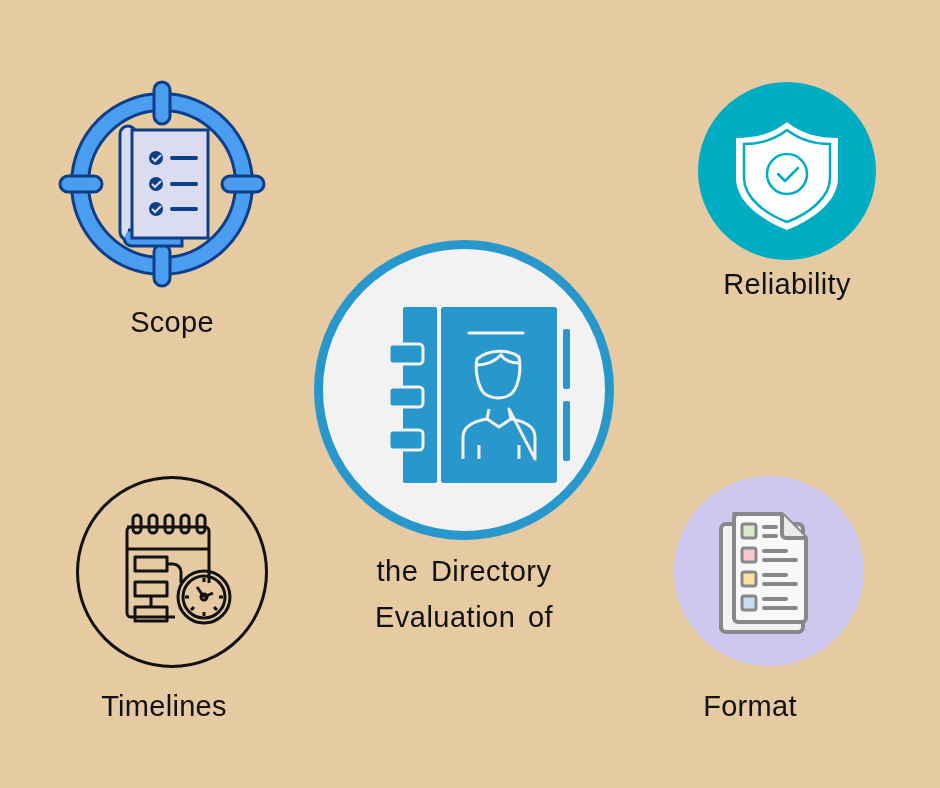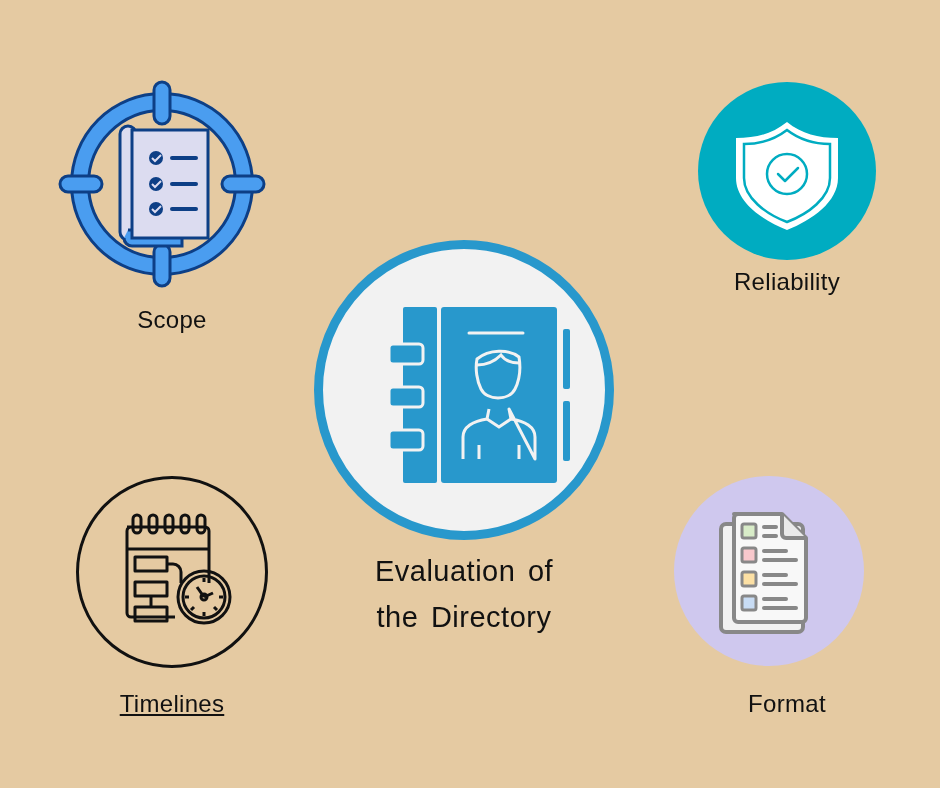--- a/index.html
+++ b/index.html
@@ -7,21 +7,21 @@
     width: 940px; height: 788px;
     background: #e5caa2;
     position: relative;
     overflow: hidden;
     font-family: "Liberation Sans", sans-serif;
   }
   .abs { position: absolute; }
   .label {
     position: absolute;
     color: #111;
-    font-size: 24px;
+    font-size: 29px;
     text-align: center;
     white-space: nowrap;
     letter-spacing: 0.3px;
   }
   .center-label {
     position: absolute;
     color: #111;
     font-size: 29px;
     text-align: center;
     line-height: 46px;
@@ -96,22 +96,22 @@
 
     <path d="M154 110 C166 100 186 100 196 108 C198 120 196 132 192 140 C186 152 164 152 158 140 C154 132 152 120 154 110 Z" fill="none" stroke="#f2f2f2" stroke-width="3"></path>
     <path d="M154 116 C164 116 172 112 178 106 C182 112 188 114 196 114" fill="none" stroke="#f2f2f2" stroke-width="3"></path>
     <path d="M140 210 V188 C140 178 150 172 164 170 L166 160 M186 160 L188 170 C202 172 212 178 212 188 V210 Z" fill="none" stroke="#f2f2f2" stroke-width="3" stroke-linejoin="round"></path>
     <path d="M164 170 L176 178 L188 170" fill="none" stroke="#f2f2f2" stroke-width="3"></path>
     <line x1="156" y1="196" x2="156" y2="210" stroke="#f2f2f2" stroke-width="3"></line>
     <line x1="196" y1="196" x2="196" y2="210" stroke="#f2f2f2" stroke-width="3"></line>
   </svg>
 </div>
 <div class="center-label" style="left:314px; top:548px; width:300px;">
+  <div>the Directory</div>
   <div>Evaluation of</div>
-  <div>the Directory</div>
 </div>
 
 <div class="abs" style="left:76px; top:476px; width:192px; height:192px; border-radius:50%; box-sizing:border-box; border:3px solid #111;">
   <svg width="186" height="186" viewBox="0 0 186 186">
     <g fill="none" stroke="#111" stroke-width="3" stroke-linejoin="round">
 
       <path d="M48 48 H126 a4 4 0 0 1 4 4 V104 M96 138 H52 a4 4 0 0 1 -4 -4 V52 a4 4 0 0 1 4 -4"></path>
       <line x1="48" y1="70" x2="130" y2="70"></line>
 
       <rect x="54" y="36" width="8" height="18" rx="4"></rect>
@@ -133,21 +133,21 @@
       <line x1="125" y1="118" x2="134" y2="114"></line>
       <line x1="125" y1="99" x2="125" y2="103"></line>
       <line x1="125" y1="133" x2="125" y2="137"></line>
       <line x1="106" y1="118" x2="110" y2="118"></line>
       <line x1="140" y1="118" x2="144" y2="118"></line>
       <line x1="112" y1="131" x2="115" y2="128"></line>
       <line x1="138" y1="131" x2="135" y2="128"></line>
     </g>
   </svg>
 </div>
-<div class="label" style="left:72px; top:690px; width:200px;text-decoration:underline;">Timelines</div>
+<div class="label" style="left:64px; top:690px; width:200px;">Timelines</div>
 
 <div class="abs" style="left:674px; top:476px; width:190px; height:190px; border-radius:50%; background:#cfc8ee;">
   <svg width="190" height="190" viewBox="0 0 190 190">
 
     <rect x="47" y="48" width="82" height="108" rx="5" fill="#f2f2f2" stroke="#888" stroke-width="4"></rect>
 
     <path d="M60 38 H108 L132 62 V142 a4 4 0 0 1 -4 4 H64 a4 4 0 0 1 -4 -4 V42 a4 4 0 0 1 4 -4 Z" fill="#f8f8f8" stroke="#888" stroke-width="4" stroke-linejoin="round"></path>
     <path d="M108 38 V58 a4 4 0 0 0 4 4 H132" fill="#eaeaea" stroke="#888" stroke-width="4" stroke-linejoin="round"></path>
 
     <rect x="68" y="48" width="14" height="14" rx="2" fill="#d8ecc8" stroke="#888" stroke-width="3"></rect>
@@ -160,13 +160,13 @@
       <line x1="90" y1="60" x2="102" y2="60"></line>
       <line x1="90" y1="75" x2="112" y2="75"></line>
       <line x1="90" y1="84" x2="122" y2="84"></line>
       <line x1="90" y1="99" x2="112" y2="99"></line>
       <line x1="90" y1="108" x2="122" y2="108"></line>
       <line x1="90" y1="123" x2="112" y2="123"></line>
       <line x1="90" y1="132" x2="122" y2="132"></line>
     </g>
   </svg>
 </div>
-<div class="label" style="left:687px; top:690px; width:200px;">Format</div>
+<div class="label" style="left:650px; top:690px; width:200px;">Format</div>
 
 </body></html>

